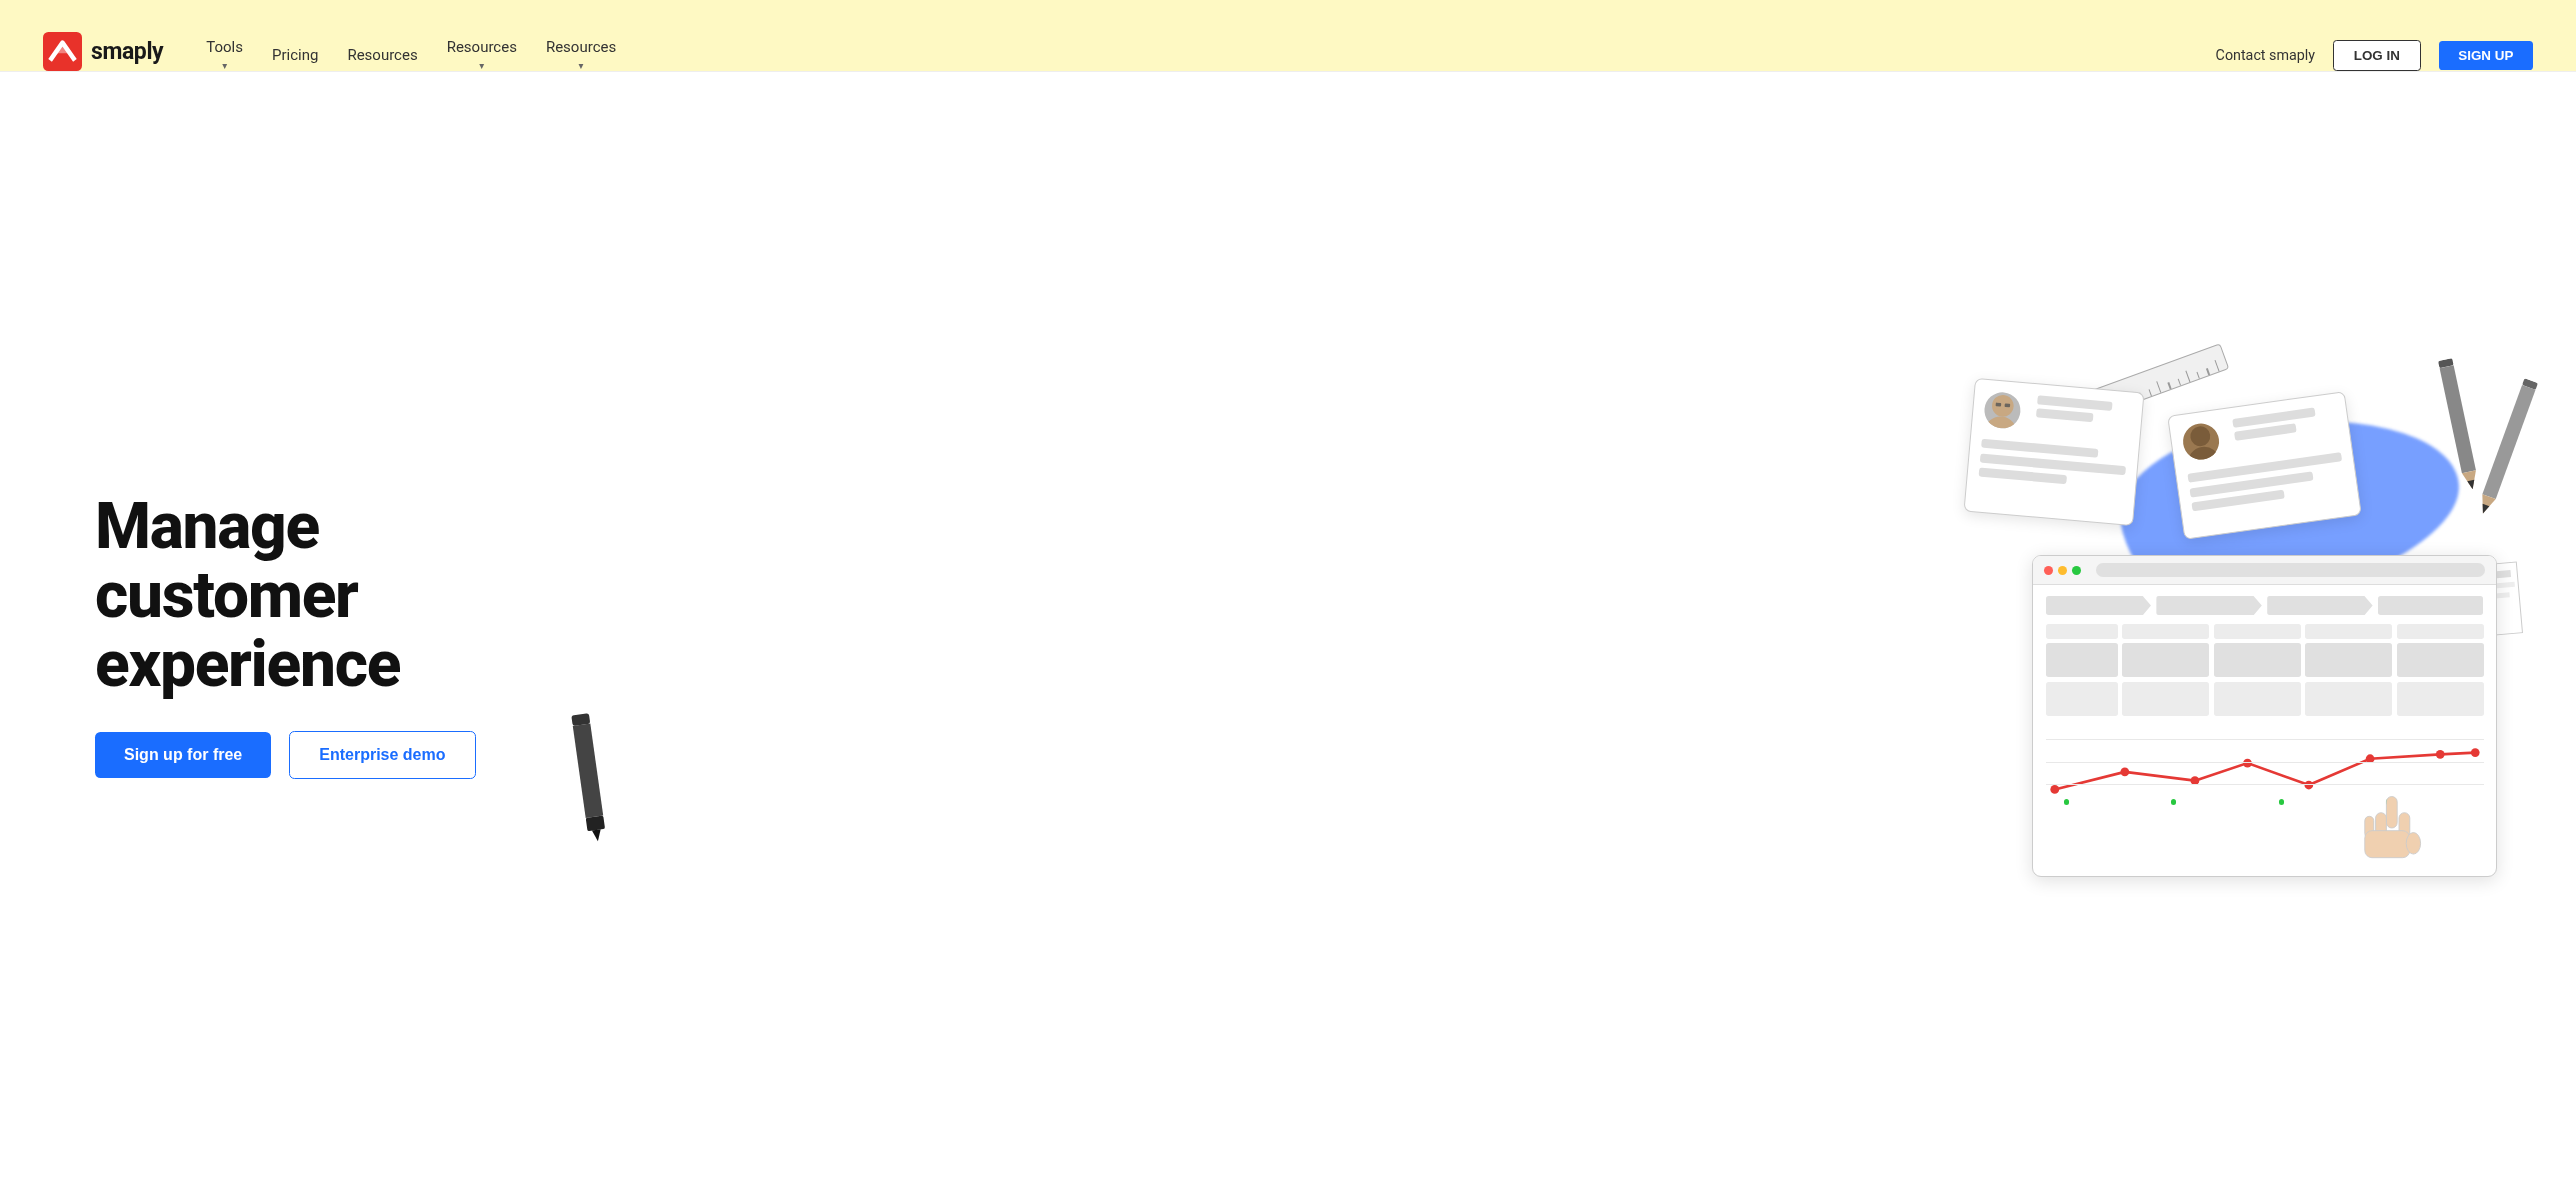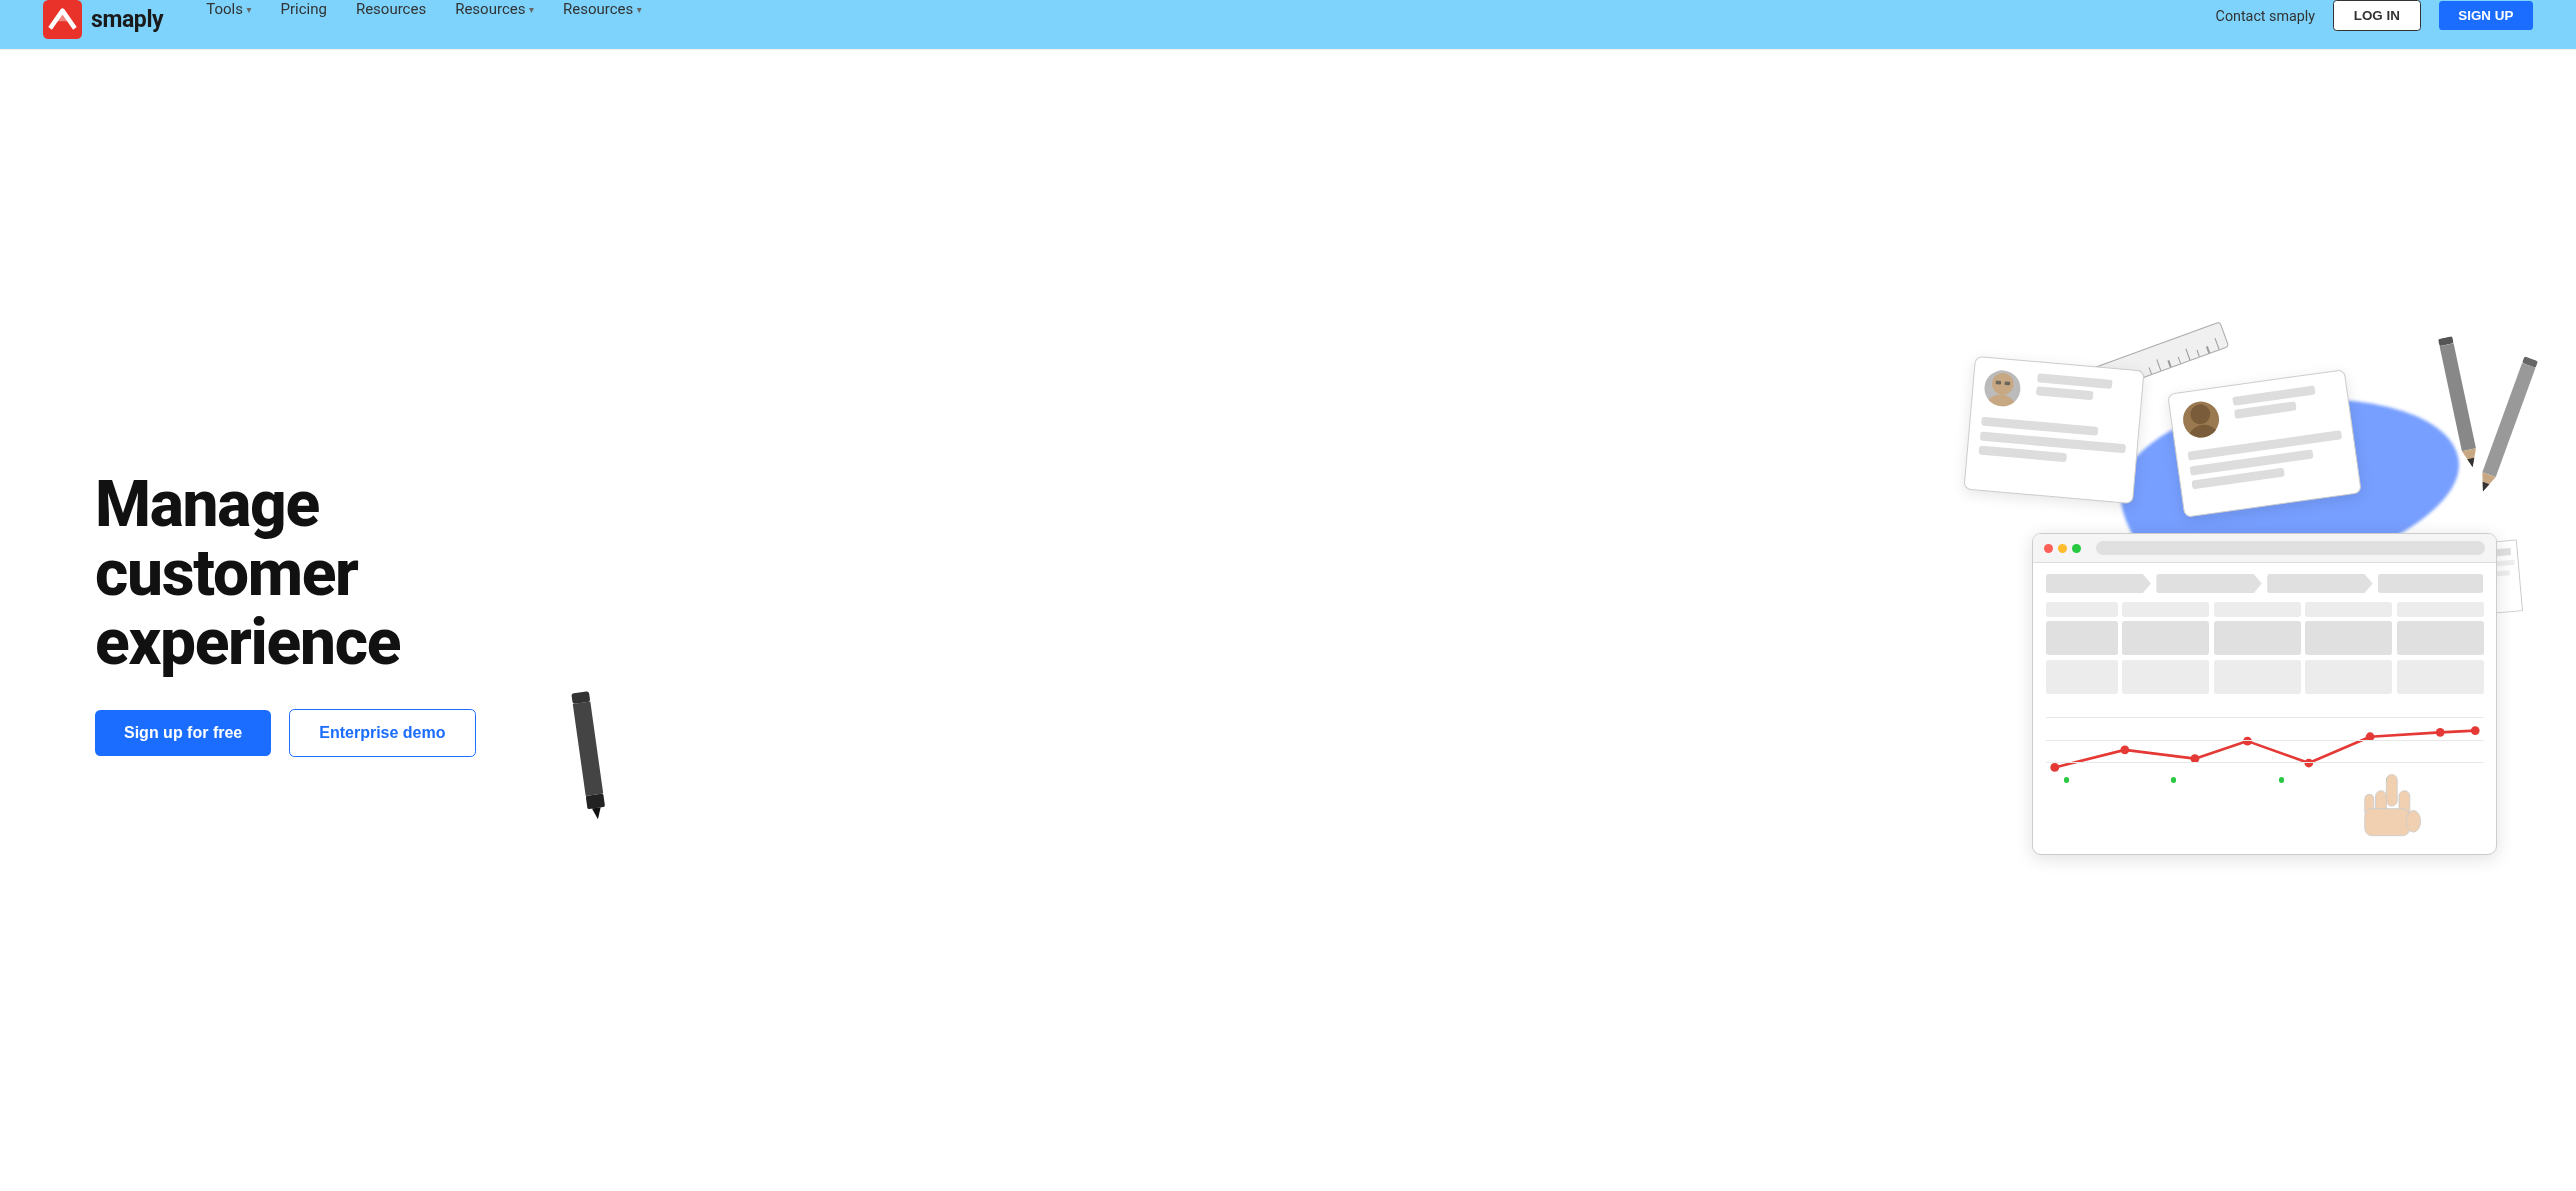--- a/index.html
+++ b/index.html
@@ -1,41 +1,41 @@
 <!DOCTYPE html>
 <html style="font-size:14.3px"><head>
   <meta charset="utf-8">
   <style>
     * { margin: 0; padding: 0; box-sizing: border-box; }
     body { font-family: -apple-system, BlinkMacSystemFont, 'Segoe UI', Roboto, sans-serif; background: #fff; overflow-x: hidden; }
 
     
     nav {
       display: flex;
-      align-items: flex-start;
+      align-items: flex-end;
       padding: 0 43px;
-      height: 50px;
+      height: 72px;
       border-bottom: 0.9px solid #eee;
-      position: sticky; top: 0; background: #7dd3fc; z-index: 100;
+      position: sticky; top: 0; background: #fef9c3; z-index: 100;
     }
     .logo-area {
       display: flex; align-items: center; gap: 9px; text-decoration: none; margin-right: 43px;
     }
     .logo-icon {
       width: 39px; height: 39px;
     }
     .logo-text {
       font-size: 23px; font-weight: 700; color: #1a1a1a; letter-spacing: -0.4px;
     }
     .nav-links {
       display: flex; align-items: center; gap: 29px; flex: 1;
     }
     .nav-link {
       font-size: 15px; color: #333; text-decoration: none; cursor: pointer;
-      display: flex; align-items: center; gap: 3.6px;
+      display: flex; align-items: center; gap: 3.6px; flex-direction: column;
     }
     .chevron {
       font-size: 9.8px; color: #666;
     }
     .nav-right {
       display: flex; align-items: center; gap: 18px;
     }
     .contact-sales {
       font-size: 14.3px; color: #333; cursor: pointer; text-decoration: none;
     }

